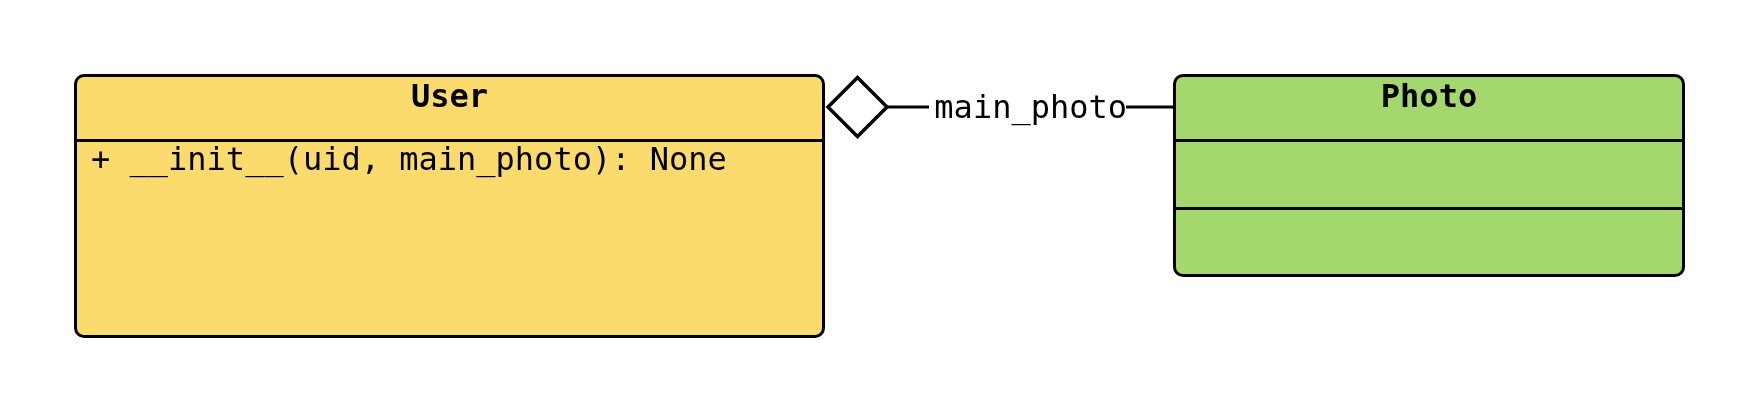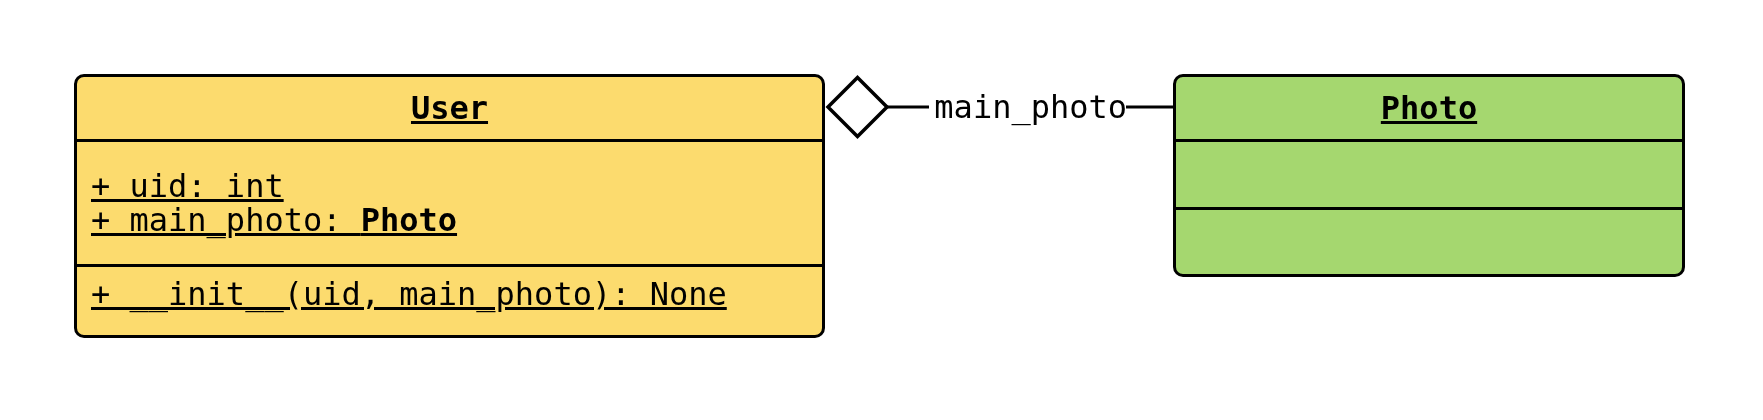--- a/index.html
+++ b/index.html
@@ -22,22 +22,20 @@
     border: 3px solid #000000;
     border-radius: 10px;
     display: flex;
     flex-direction: column;
     overflow: hidden;
   }
   .class-box .compartment {
     box-sizing: border-box;
     display: flex;
     flex-direction: column;
-    justify-content: center;
-    text-decoration: underline;
   }
   .class-box .compartment.sep {
     border-top: 3px solid #000000;
   }
   .compartment.title {
     align-items: center;
     font-weight: bold;
     font-size: 32px;
   }
   .compartment .line {
@@ -79,24 +77,20 @@
 </style>
 </head>
 <body>
 
 <div class="canvas">
 
   <div class="class-box" id="user-box" style="background: rgb(252, 219, 110);">
     <div class="compartment title">
       <span>User</span>
     </div>
-    <div class="compartment attrs sep">
-      <div class="line">+ uid: int</div>
-      <div class="line"><span>+ main_photo: </span><span class="bold">Photo</span></div>
-    </div>
     <div class="compartment methods sep">
       <div class="line">+ __init__(uid, main_photo): None</div>
     </div>
   </div>
 
   <svg class="connector" viewBox="0 0 1763 420">
     <polygon points="828,107 857.5,77.5 887,107 857.5,136.5" fill="#ffffff" stroke="#000000" stroke-width="3.5"></polygon>
     <line x1="887" y1="107" x2="929" y2="107" stroke="#000000" stroke-width="3"></line>
     <line x1="1126" y1="107" x2="1173" y2="107" stroke="#000000" stroke-width="3"></line>
   </svg>

